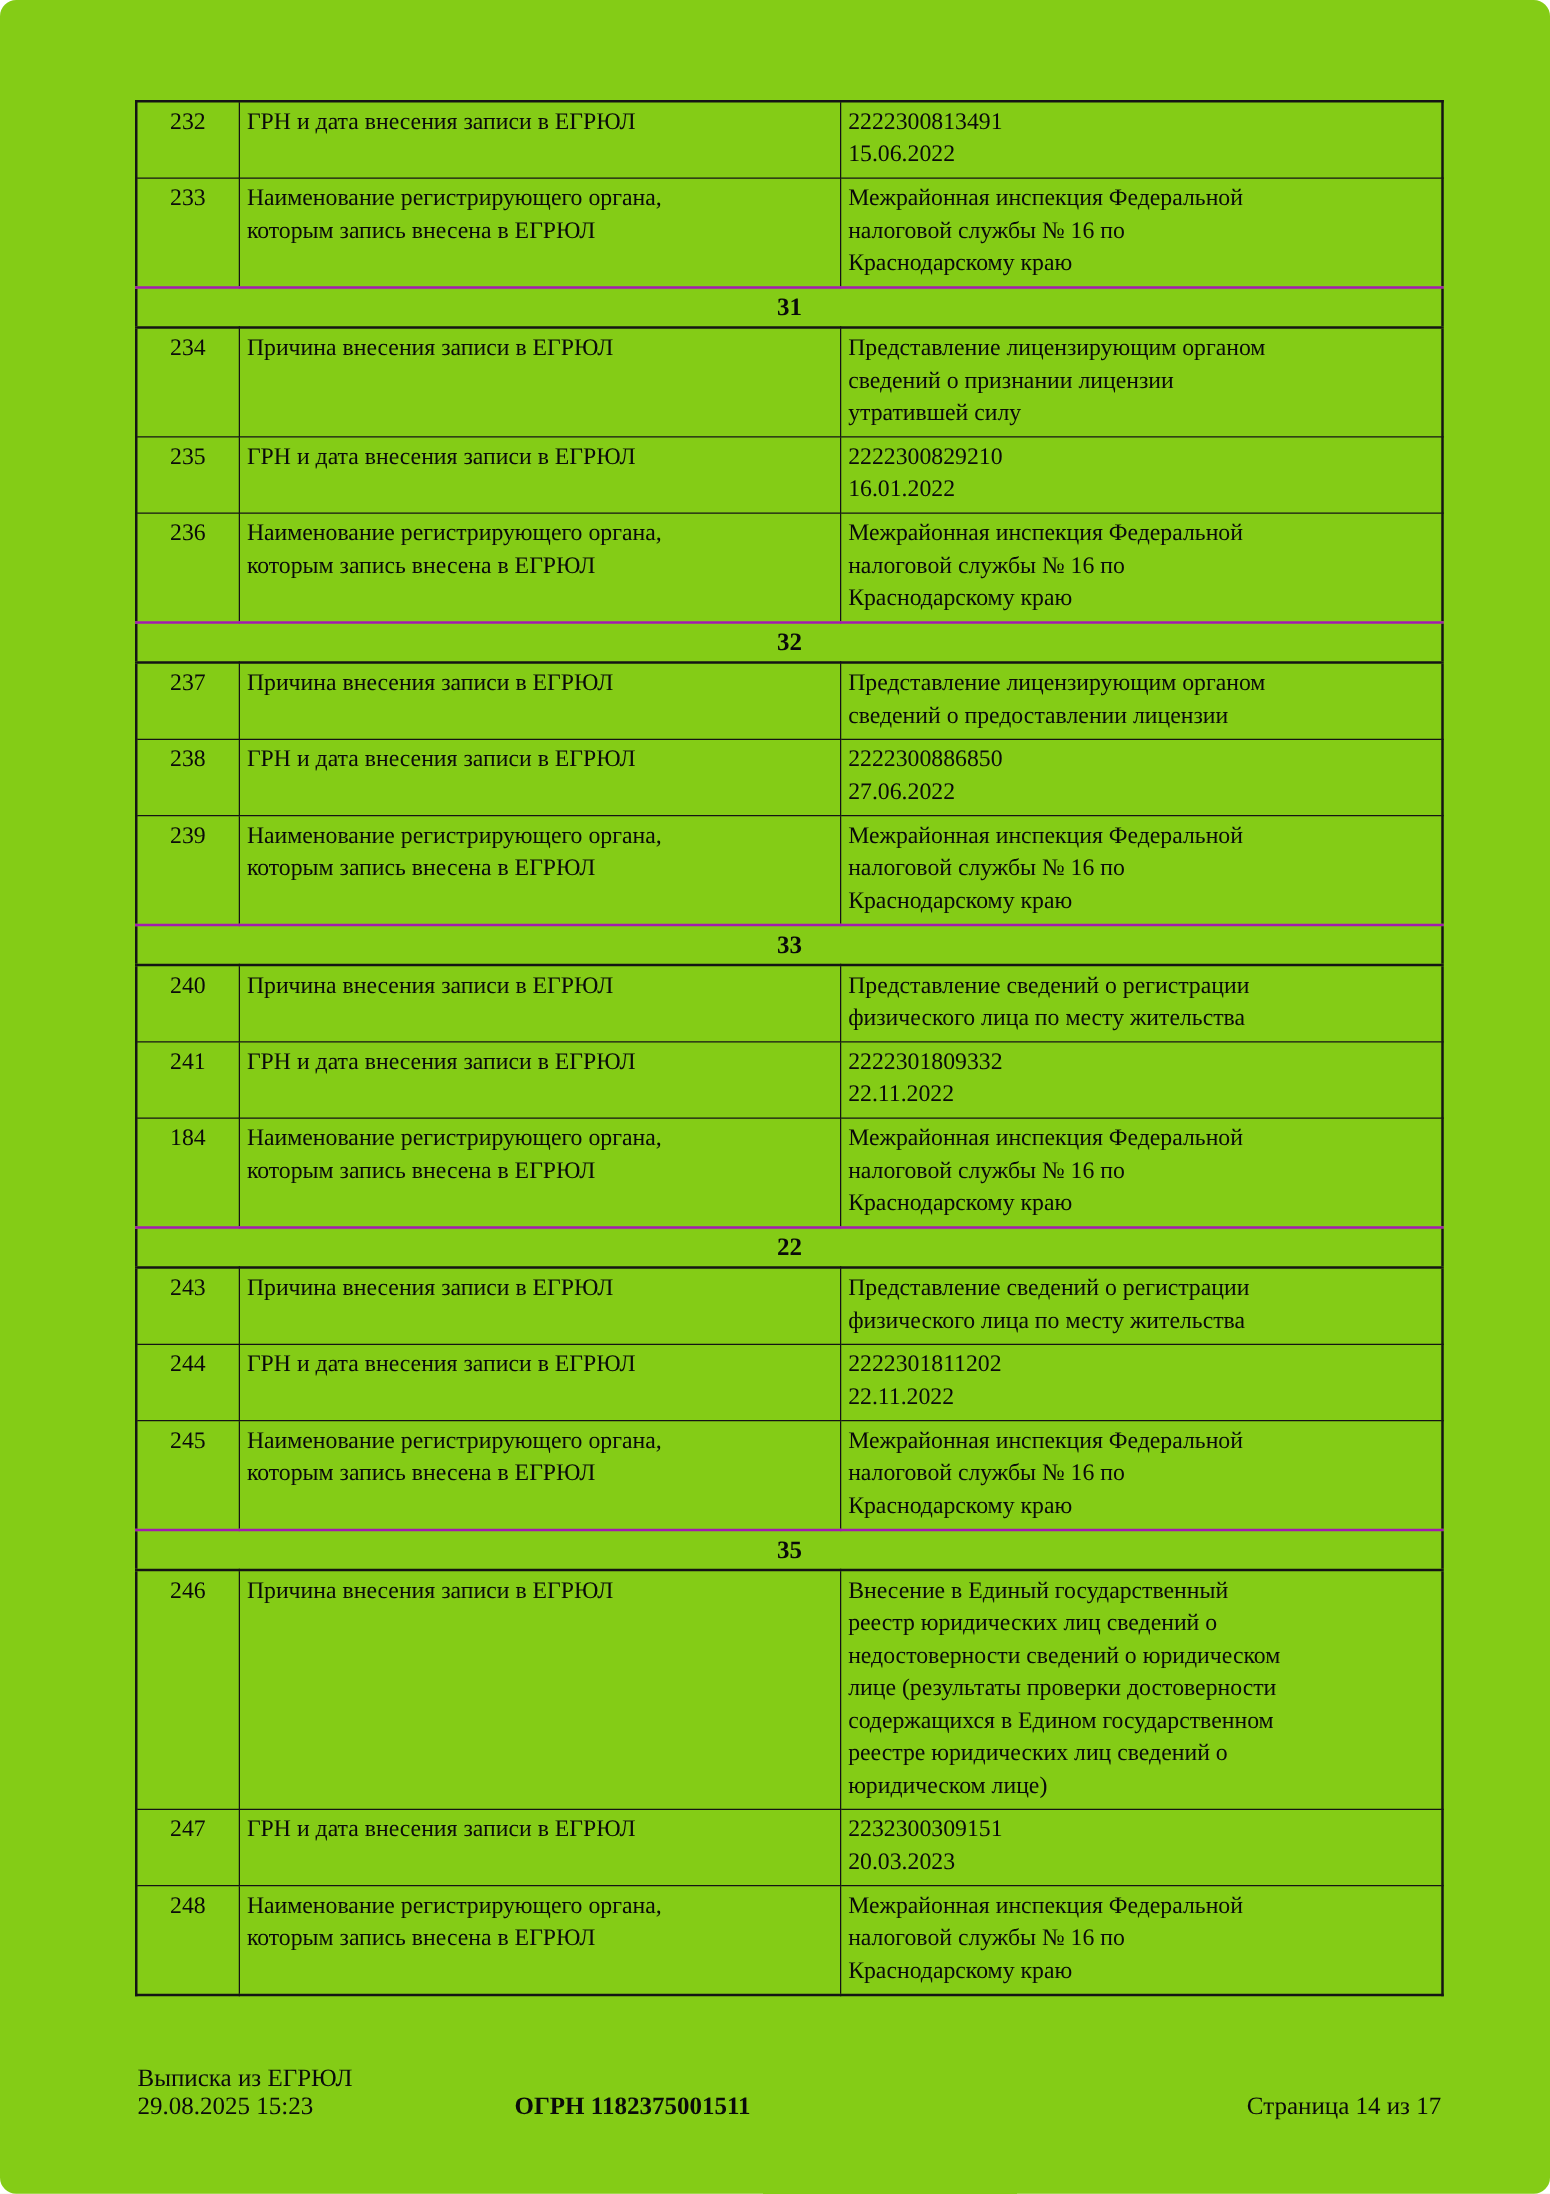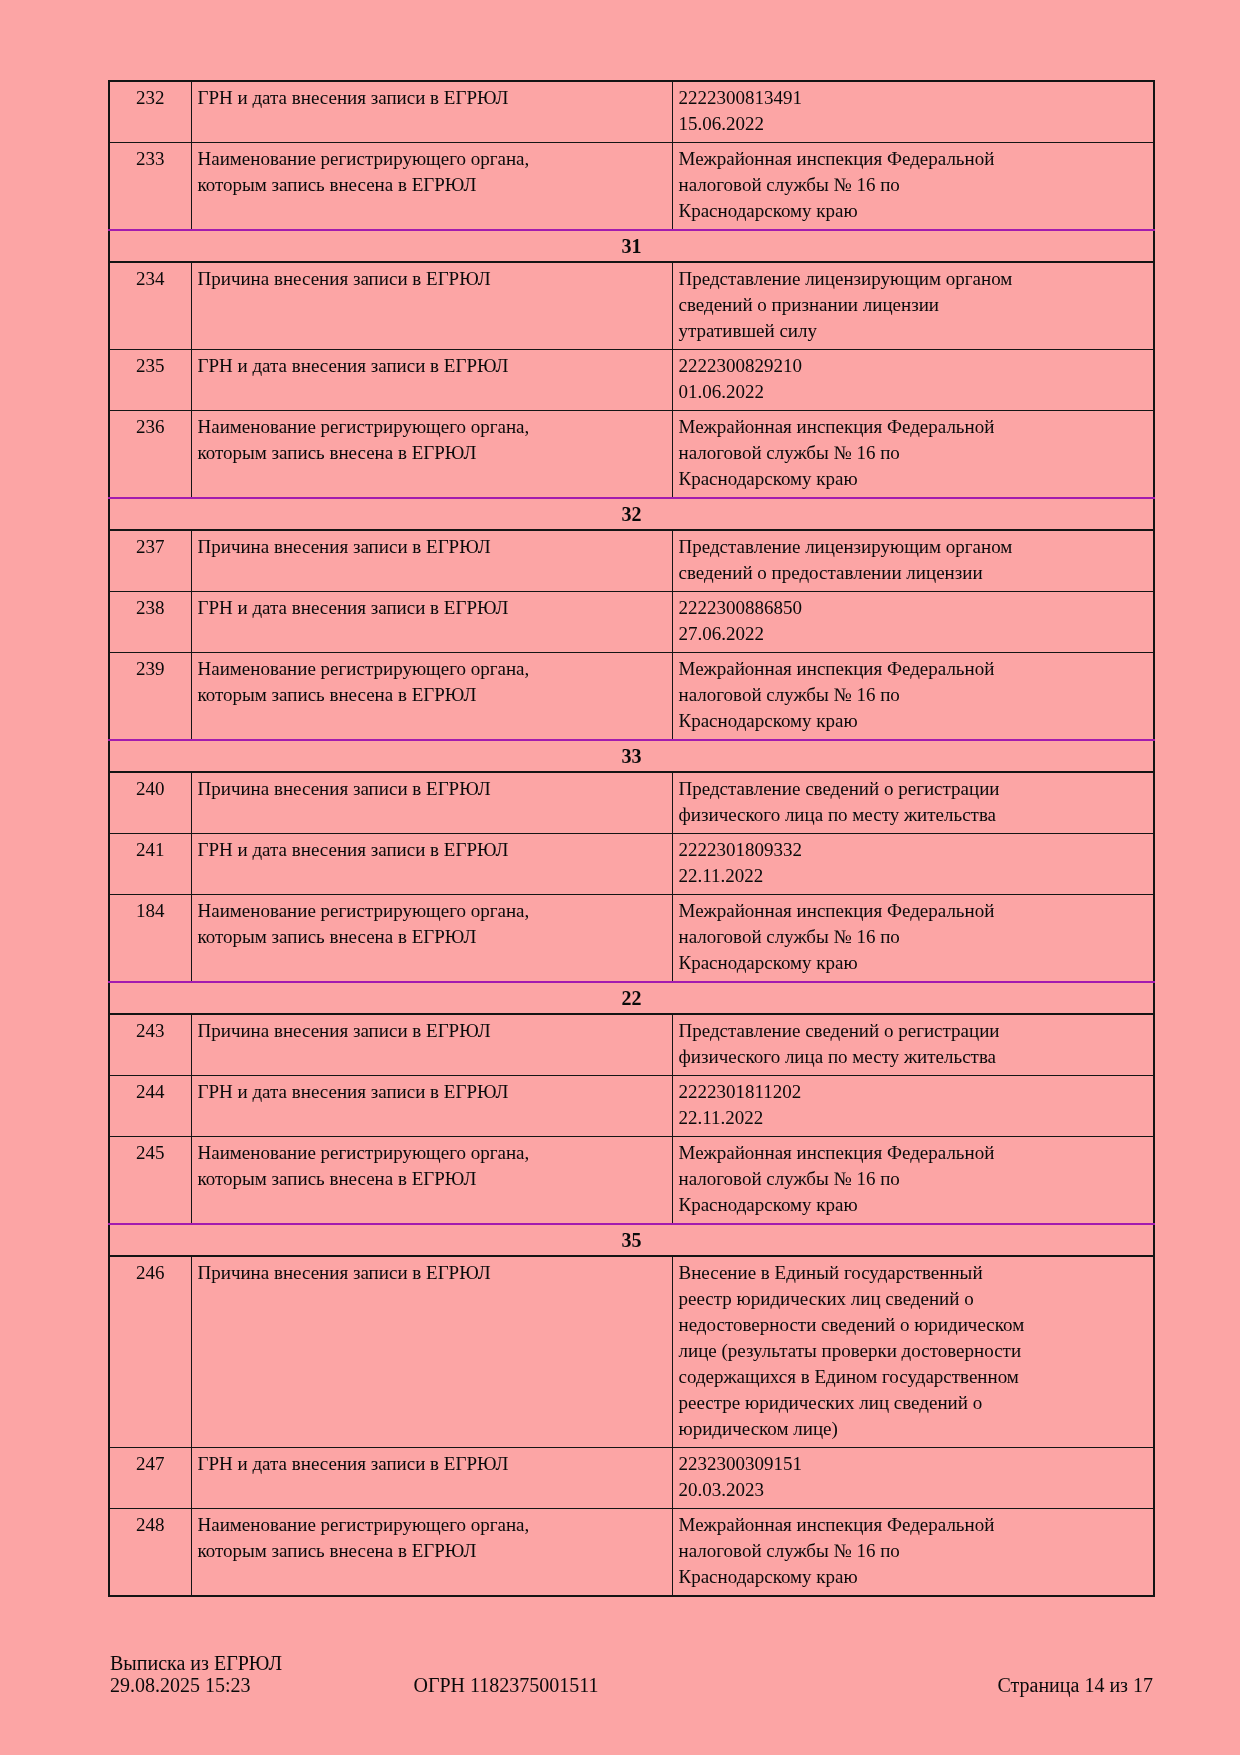--- a/index.html
+++ b/index.html
@@ -11,21 +11,22 @@
     position: relative;
     width: 1240px;
     height: 1755px;
     font-family: "Liberation Serif", "DejaVu Serif", serif;
     color: #0a0a0a;
     overflow: hidden;
   }
   .page {
     position: absolute;
     inset: 0;
-    background: #fca5a5;
+    background: #84cc16;
+    border-radius: 13px;
   }
   table.egrul {
     position: absolute;
     left: 108px;
     top: 80px;
     width: 1045px;
     border-collapse: collapse;
     table-layout: fixed;
     border: 2px solid #141414;
   }
@@ -58,21 +59,21 @@
   }
   .footer-text {
     position: absolute;
     font-size: 20px;
     line-height: 19px;
     color: #0a0a0a;
     white-space: nowrap;
   }
   #footer-doctype  { left: 110px; top: 1654px; }
   #footer-datetime { left: 110px; top: 1676px; }
-  #footer-ogrn     { left: 0; top: 1676px; width: 1012px; text-align: center; }
+  #footer-ogrn     { left: 0; top: 1676px; width: 1012px; text-align: center; font-weight: bold; }
   #footer-page     { right: 87px; top: 1676px; text-align: right; }
 </style>
 </head>
 <body>
 
 <div class="page">
 
   <table class="egrul">
     <colgroup>
       <col style="width:82px">
@@ -101,21 +102,21 @@
           <td class="num-cell">234</td>
           <td class="label-cell">Причина внесения записи в ЕГРЮЛ</td>
           <td class="value-cell">Представление лицензирующим органом
 сведений о признании лицензии
 утратившей силу</td>
         </tr>
         <tr>
           <td class="num-cell">235</td>
           <td class="label-cell">ГРН и дата внесения записи в ЕГРЮЛ</td>
           <td class="value-cell">2222300829210
-01.06.2022</td>
+16.01.2022</td>
         </tr>
         <tr>
           <td class="num-cell">236</td>
           <td class="label-cell">Наименование регистрирующего органа,
 которым запись внесена в ЕГРЮЛ</td>
           <td class="value-cell">Межрайонная инспекция Федеральной
 налоговой службы № 16 по
 Краснодарскому краю</td>
         </tr>
         <tr class="section-row">

